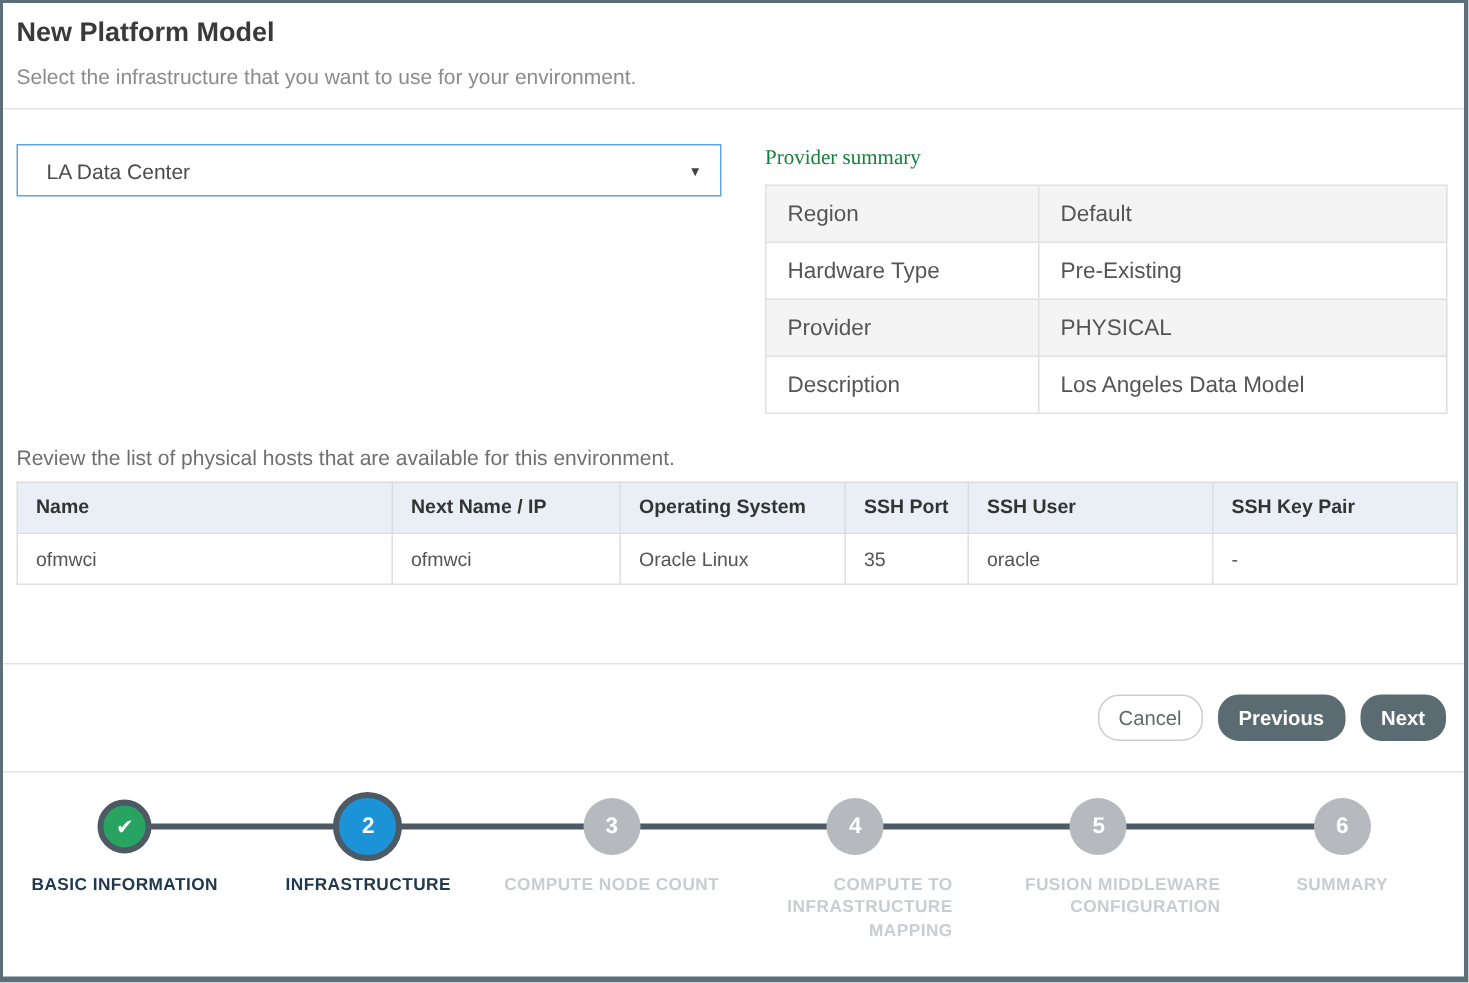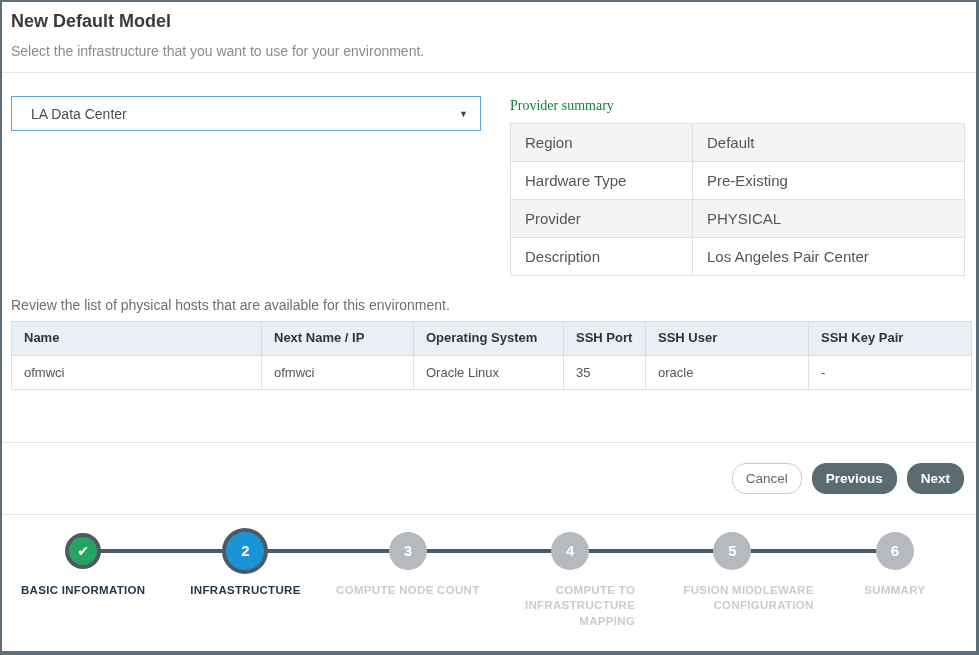--- a/index.html
+++ b/index.html
@@ -82,21 +82,21 @@
   .step-label.w130 { max-width: 130px; }
   .step-label.w165 { max-width: 165px; }
   .check-glyph { font-size: 14px; line-height: 1; }
 </style>
 </head>
 <body>
 
 <div class="page">
 
   <div class="header">
-    <div class="title">New Default Model</div>
+    <div class="title">New Platform Model</div>
     <div class="subtitle">Select the infrastructure that you want to use for your environment.</div>
   </div>
   <hr class="divider">
 
   <div class="content">
     <div class="provider-row">
 
       <div class="left-col">
         <div class="select-box">
           <span>LA Data Center</span>
@@ -115,21 +115,21 @@
             <tr>
               <td class="lbl">Hardware Type</td>
               <td>Pre-Existing</td>
             </tr>
             <tr>
               <td class="lbl">Provider</td>
               <td>PHYSICAL</td>
             </tr>
             <tr>
               <td class="lbl">Description</td>
-              <td>Los Angeles Pair Center</td>
+              <td>Los Angeles Data Model</td>
             </tr>
           </tbody>
         </table>
       </div>
     </div>
 
     <div class="hosts-desc">Review the list of physical hosts that are available for this environment.</div>
     <table class="hosts">
       <colgroup>
         <col style="width:250px">

